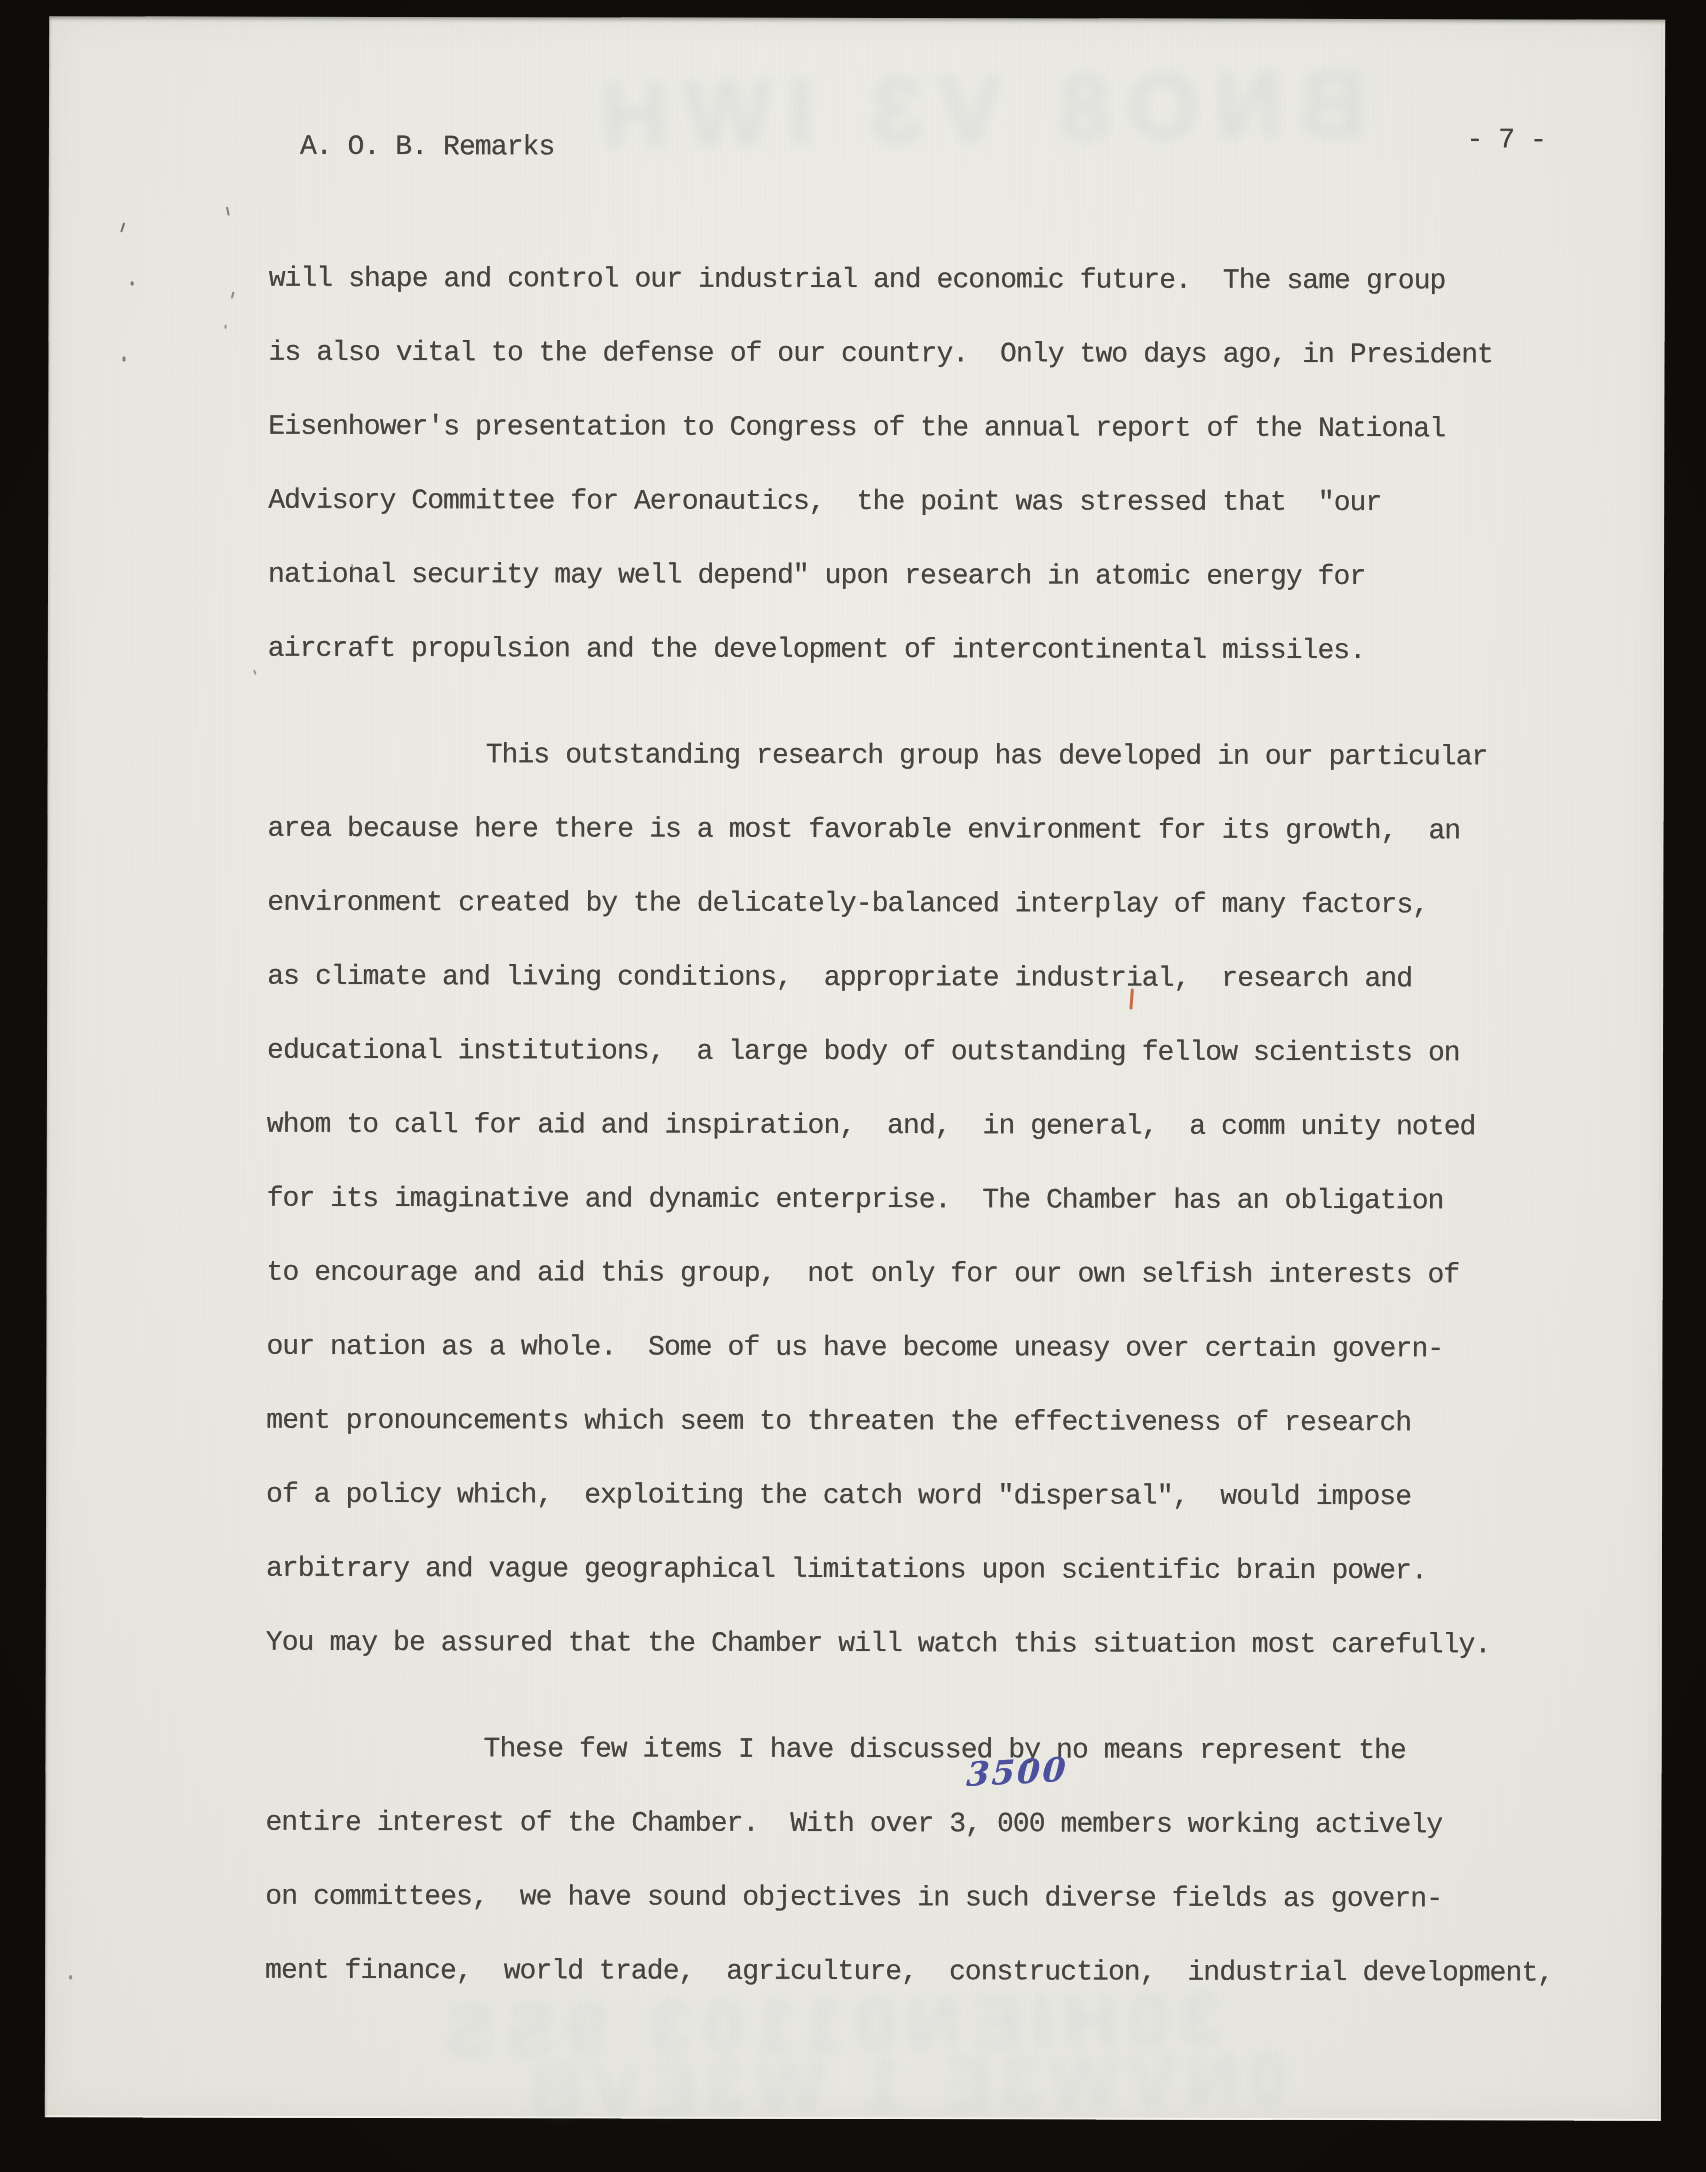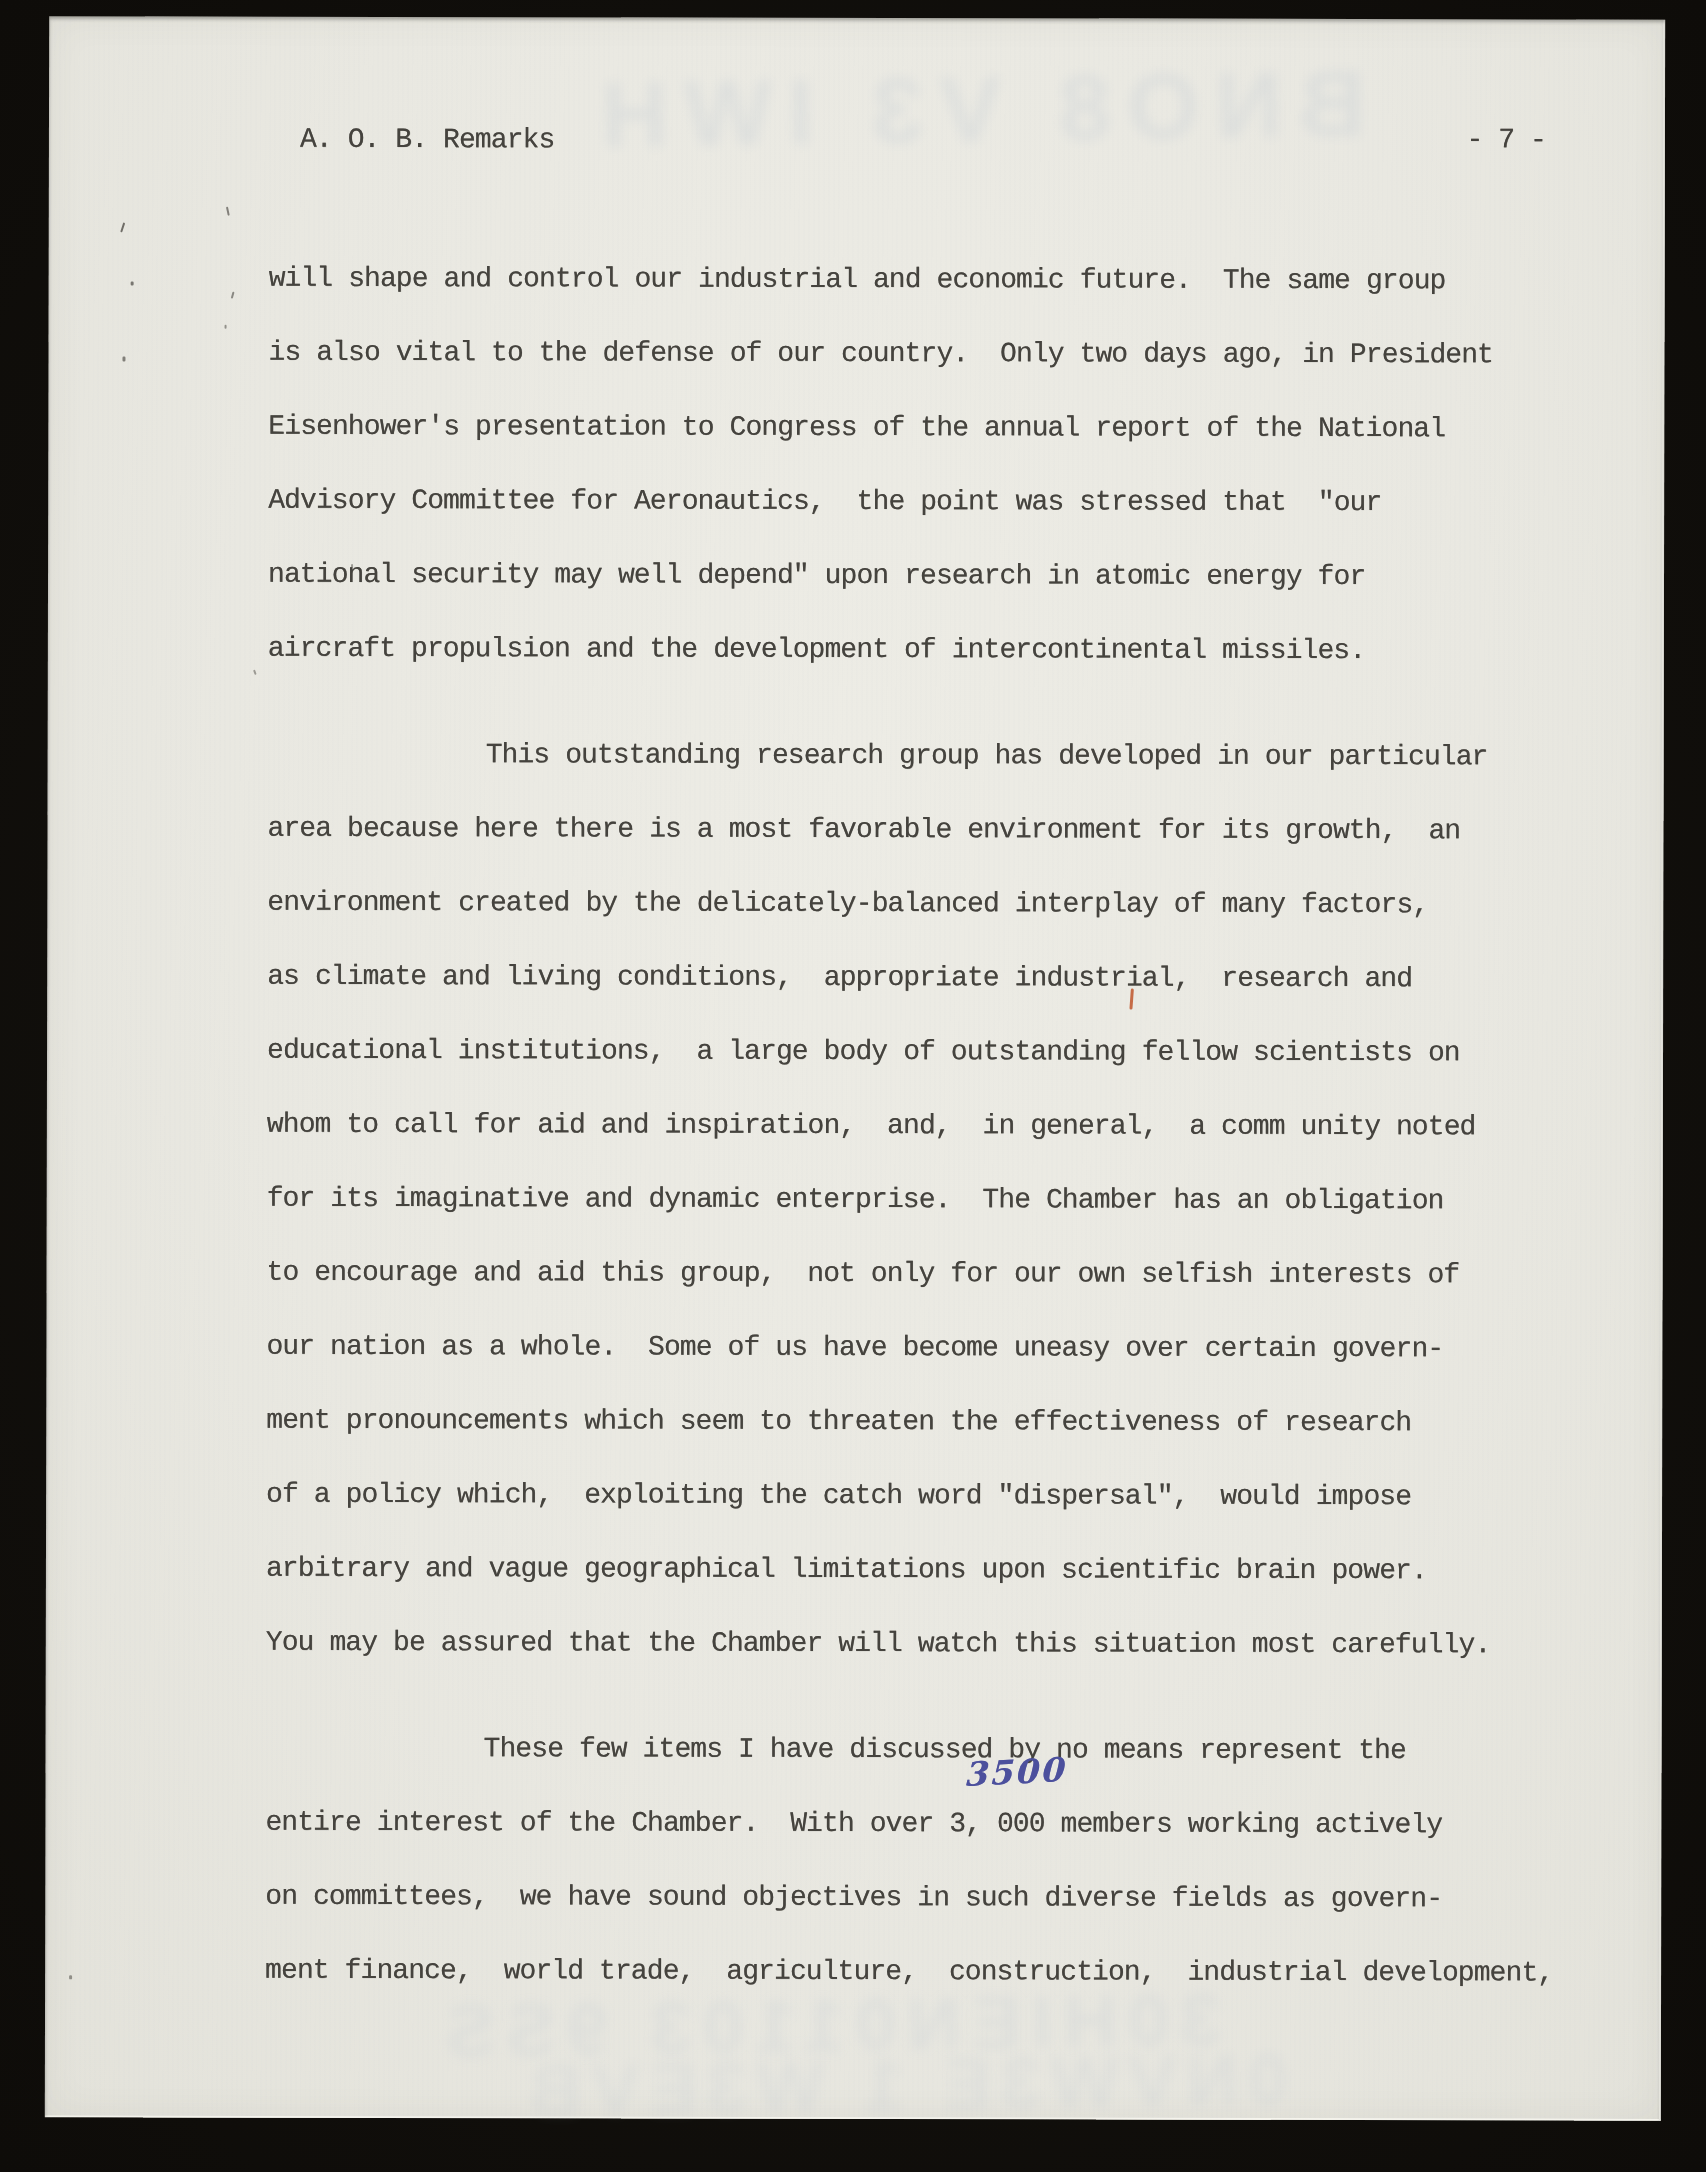--- a/index.html
+++ b/index.html
@@ -42,21 +42,21 @@
     color: #45433e;
     text-shadow: 0 0 0.6px rgba(72,70,64,0.55), 0.3px 0.3px 0.3px rgba(72,70,64,0.25);
   }
   .doc-header {
     position: absolute;
     left: 251px;
     right: 110px;
     top: 78px;
     height: 74px;
   }
-  .doc-title { position: absolute; left: 0; top: 8px; }
+  .doc-title { position: absolute; left: 0; top: 15px; }
   .page-number { position: absolute; right: 9px; top: 6px; }
   .doc-body {
     position: absolute;
     left: 220px;
     top: 225px;
     width: 1315px;
   }
   .para { margin: 0; }
   .para + .para { margin-top: 32px; }
   .para.indent .tline:first-child { padding-left: 218px; }

